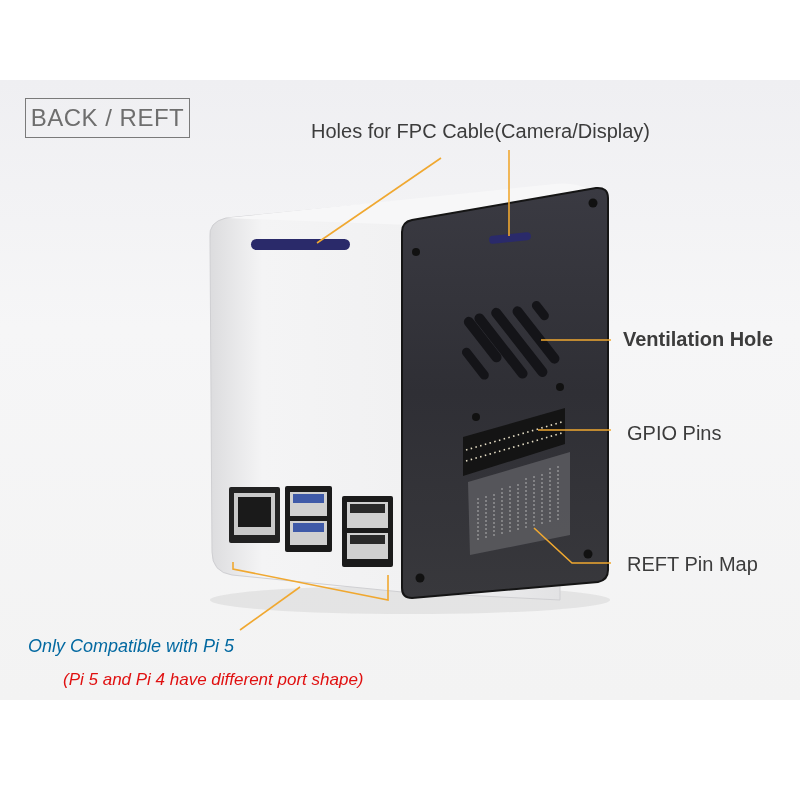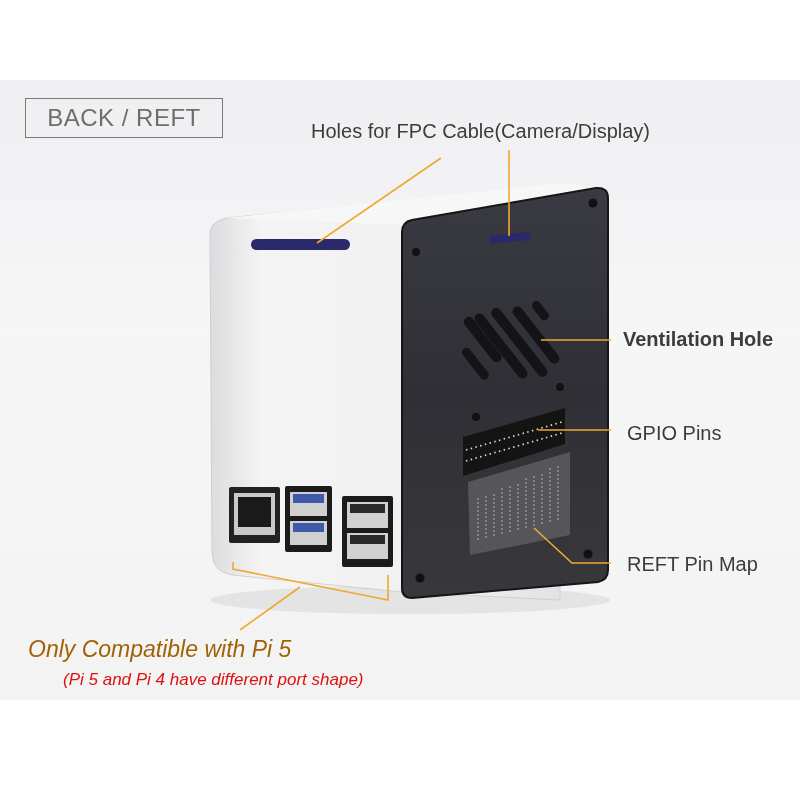--- a/index.html
+++ b/index.html
@@ -1,20 +1,20 @@
 <!DOCTYPE html>
 <html><head>
 <meta charset="utf-8">
 <style>
   html, body { margin: 0; padding: 0; }
   body { width: 800px; height: 800px; background: #ffffff; position: relative; overflow: hidden; font-family: "Liberation Sans", sans-serif; }
   .photo { position: absolute; left: 0; top: 80px; width: 800px; height: 620px; background: linear-gradient(180deg, #efeff2 0%, #f6f6f7 40%, #f3f3f3 100%); }
-  .view-badge { position: absolute; left: 25px; top: 98px; width: 198px; height: 40px; border: 1.5px solid #7a7a7a; box-sizing: border-box; display: flex; align-items: center; justify-content: center; color: #6e6e6e; font-size: 24px; letter-spacing: 0.5px; }
+  .view-badge { position: absolute; left: 25px; top: 98px; width: 165px; height: 40px; border: 1.5px solid #7a7a7a; box-sizing: border-box; display: flex; align-items: center; justify-content: center; color: #6e6e6e; font-size: 24px; letter-spacing: 0.5px; }
   .label { position: absolute; color: #3c3c3c; font-size: 20px; white-space: nowrap; }
-  .note1 { position: absolute; left: 28px; top: 636px; color: #a16207; font-size: 23px; font-style: italic; white-space: nowrap; }
+  .note1 { position: absolute; left: 28px; top: 636px; color: #0369a1; font-size: 18px; font-style: italic; white-space: nowrap; }
   .note2 { position: absolute; left: 27px; top: 670px; color: #e01010; font-size: 17px; font-style: italic; white-space: nowrap; margin-left: 36px; }
   svg.scene { position: absolute; left: 0; top: 0; }
 </style>
 </head>
 <body>
 
 <div class="photo"></div>
 
 <svg class="scene" width="800" height="800" viewBox="0 0 800 800">
   <defs>

